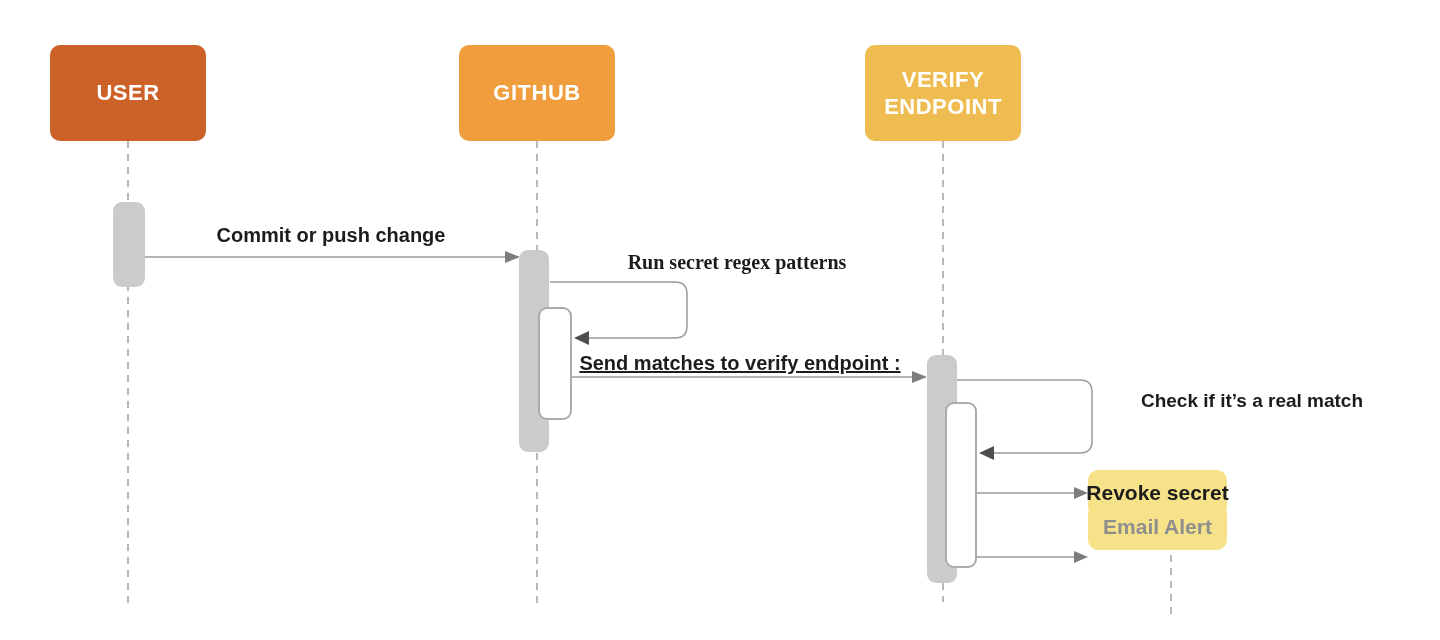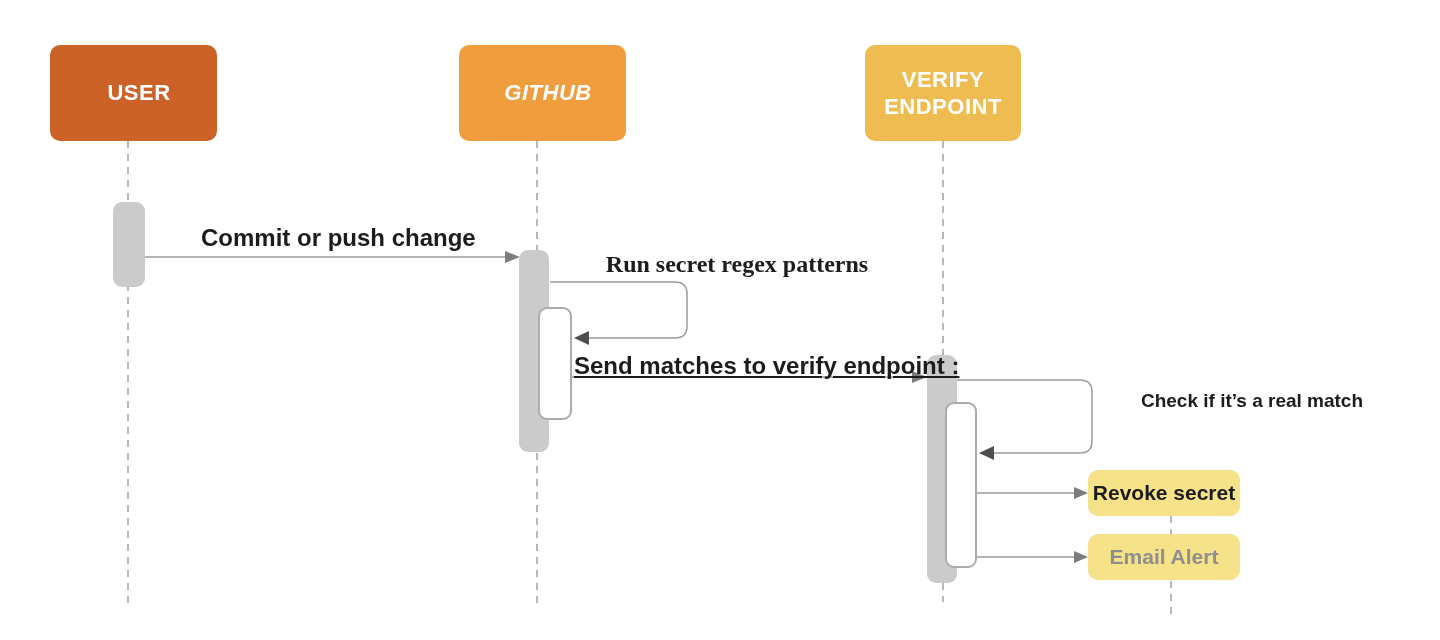--- a/index.html
+++ b/index.html
@@ -24,45 +24,44 @@
     display: flex;
     align-items: center;
     justify-content: center;
     text-align: center;
     color: #ffffff;
     font-size: 22px;
     font-weight: 700;
     letter-spacing: 0.5px;
     line-height: 1.25;
     top: 45px;
-    padding-left: 11px;
   }
   .actor-user   { left: 50px;  }
-  .actor-github { left: 459px; font-style: italic; }
+  .actor-github { left: 459px; }
   .actor-verify { left: 865px; padding: 14px 14px; box-sizing: border-box; }
   .activation {
     position: absolute;
     border-radius: 9px;
   }
   .activation.nested {
     background: #ffffff;
     border: 2px solid #ABABAB;
     box-sizing: border-box;
   }
   .msg-label {
     position: absolute;
     text-align: center;
     font-weight: 700;
-    font-size: 24px;
+    font-size: 20px;
     color: #1C1C1C;
     white-space: nowrap;
   }
   .note-box {
     position: absolute;
-    width: 152px;
+    width: 139px;
     height: 46px;
     border-radius: 10px;
     display: flex;
     align-items: center;
     justify-content: center;
   }
   .note-box span {
     font-size: 21px;
     font-weight: 700;
     white-space: nowrap;
@@ -123,17 +122,17 @@
 
   <div class="msg-label" style="left:596px; top:251px; width:282px;font-family:Liberation Serif, serif;">Run secret regex patterns</div>
 
   <div class="msg-label" style="left:574px; top:352px; width:332px;text-decoration:underline;">Send matches to verify endpoint :</div>
 
   <div class="msg-label" style="left:1120px; top:390px; width:264px; font-size:19px;">Check if it’s a real match</div>
 
   <div class="note-box" style="left: 1088px; top: 470px; background-color: rgb(246, 226, 137);">
     <span style="color: rgb(28, 28, 28);">Revoke secret</span>
   </div>
-  <div class="note-box" style="left: 1088px; top: 534px; background-color: rgb(246, 226, 137);">
+  <div class="note-box" style="left: 1088px; top: 504px; background-color: rgb(246, 226, 137);">
     <span style="color: rgb(142, 142, 142);">Email Alert</span>
   </div>
 
 </div>
 
 </body></html>

